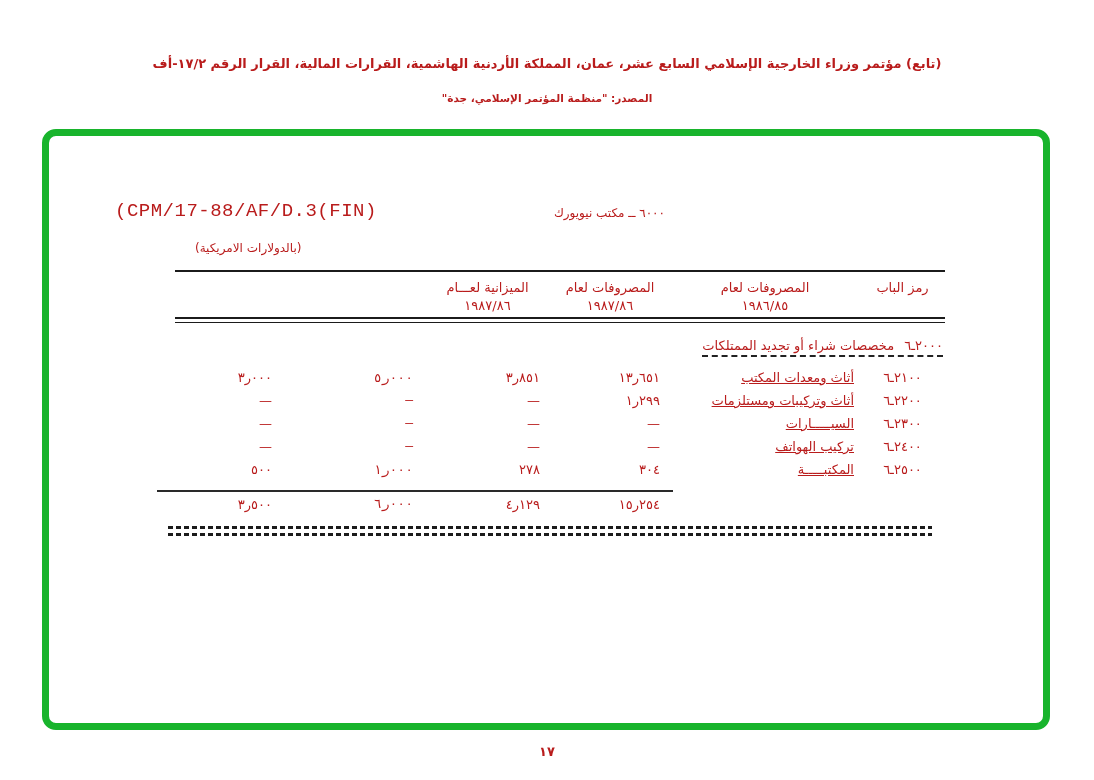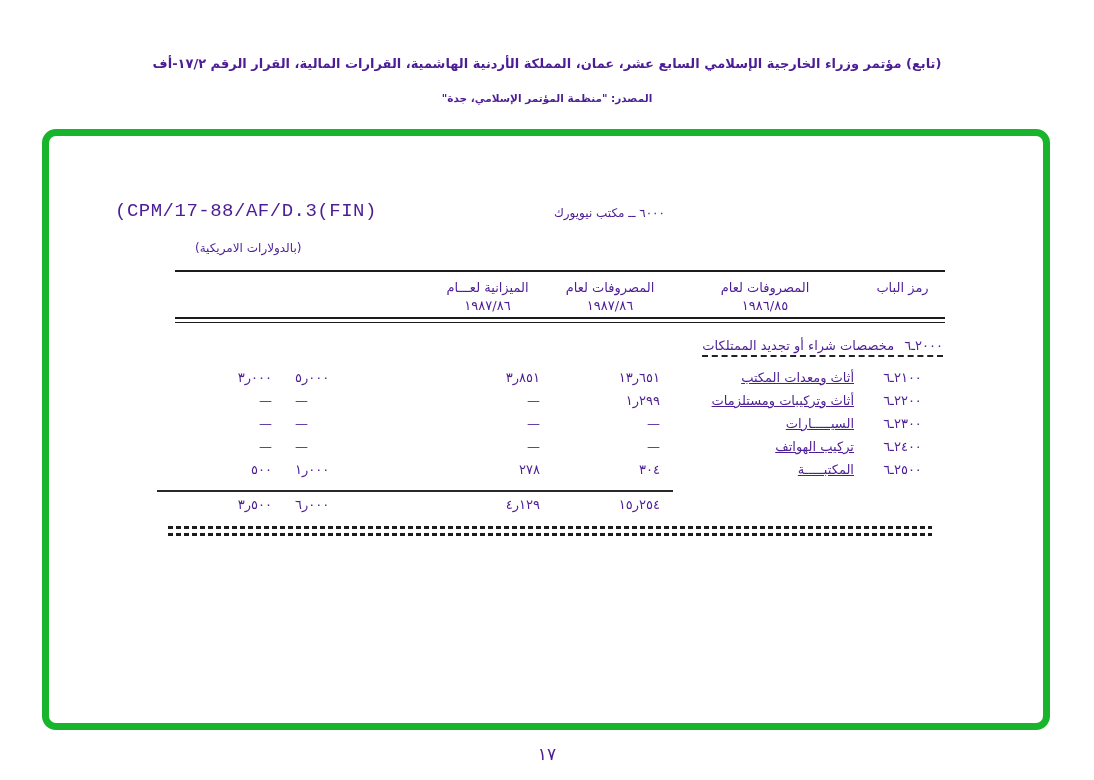--- a/index.html
+++ b/index.html
@@ -1,17 +1,17 @@
 <!DOCTYPE html>
 <html lang="ar"><head>
 <meta charset="utf-8">
 <style>
   html,body{margin:0;padding:0;background:#ffffff;}
   .page{position:relative;width:1094px;height:780px;background:#ffffff;overflow:hidden;
-        font-family:"DejaVu Sans","Liberation Sans",sans-serif;color:#4c1d95;}
+        font-family:"DejaVu Sans","Liberation Sans",sans-serif;color:#b91c1c;}
 
   
   .hdr1{position:absolute;top:56px;left:0;width:100%;text-align:center;
         direction:rtl;font-size:13px;font-weight:bold;letter-spacing:.2px;}
   .hdr2{position:absolute;top:92px;left:0;width:100%;text-align:center;
         direction:rtl;font-size:10.5px;font-weight:bold;}
 
   
   .frame{position:absolute;left:42px;top:129px;width:1008px;height:601px;
          box-sizing:border-box;border:7px solid #18b42c;border-radius:14px;background:#ffffff;}
@@ -38,32 +38,32 @@
   .thead{position:absolute;left:0;top:0;width:770px;}
   .thead .cell{padding-top:9px;line-height:18px;text-align:center;}
   .trows{position:absolute;left:0;top:96px;width:770px;}
   .trow{height:23px;align-items:center;}
   .totals{position:absolute;left:0;top:224px;width:770px;height:20px;align-items:center;}
 
   .c-code{text-align:center;}
   .c-name{text-align:right;padding-right:6px;text-decoration:underline;}
   .c-n1{text-align:right;padding-left:0;padding-right:10px;}
   .c-n2{text-align:right;padding-right:10px;}
-  .c-n3{text-align:left;padding-right:12px;}
+  .c-n3{text-align:right;padding-right:12px;font-family:Liberation Mono, monospace;}
   .c-n4{text-align:right;padding-right:23px;}
 
   
   .num{direction:ltr;unicode-bidi:bidi-override;}
 
   .section-row{position:absolute;left:0;top:68px;width:770px;text-align:right;padding-right:2px;box-sizing:border-box;}
   .section-underline{display:inline-block;border-bottom:2px dashed #222;padding-bottom:2px;margin-left:11px;}
   .section-underline .num{margin-left:6px;}
 
   .pagenum{position:absolute;top:744px;left:0;width:100%;text-align:center;
-           font-size:17px;font-weight:normal;}
+           font-size:13px;font-weight:bold;}
 </style>
 </head>
 <body>
 
 <div class="page">
 
   <div class="hdr1">(تابع) مؤتمر وزراء الخارجية الإسلامي السابع عشر، عمان، المملكة الأردنية الهاشمية، القرارات المالية، القرار الرقم ١٧/٢-أف</div>
   <div class="hdr2">المصدر:  "منظمة المؤتمر الإسلامي، جدة"</div>
 
   <div class="frame"></div>

